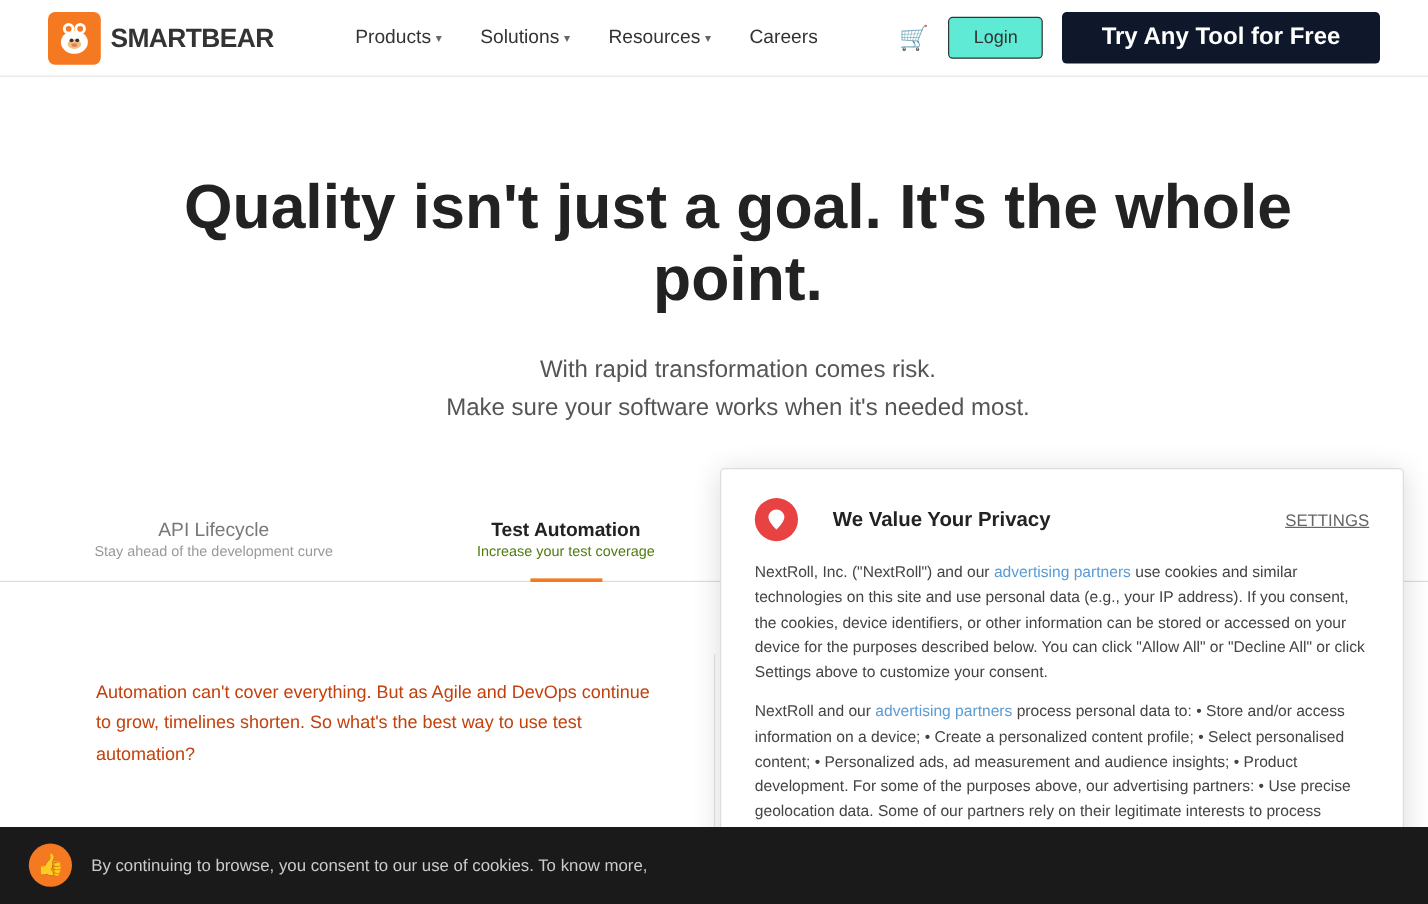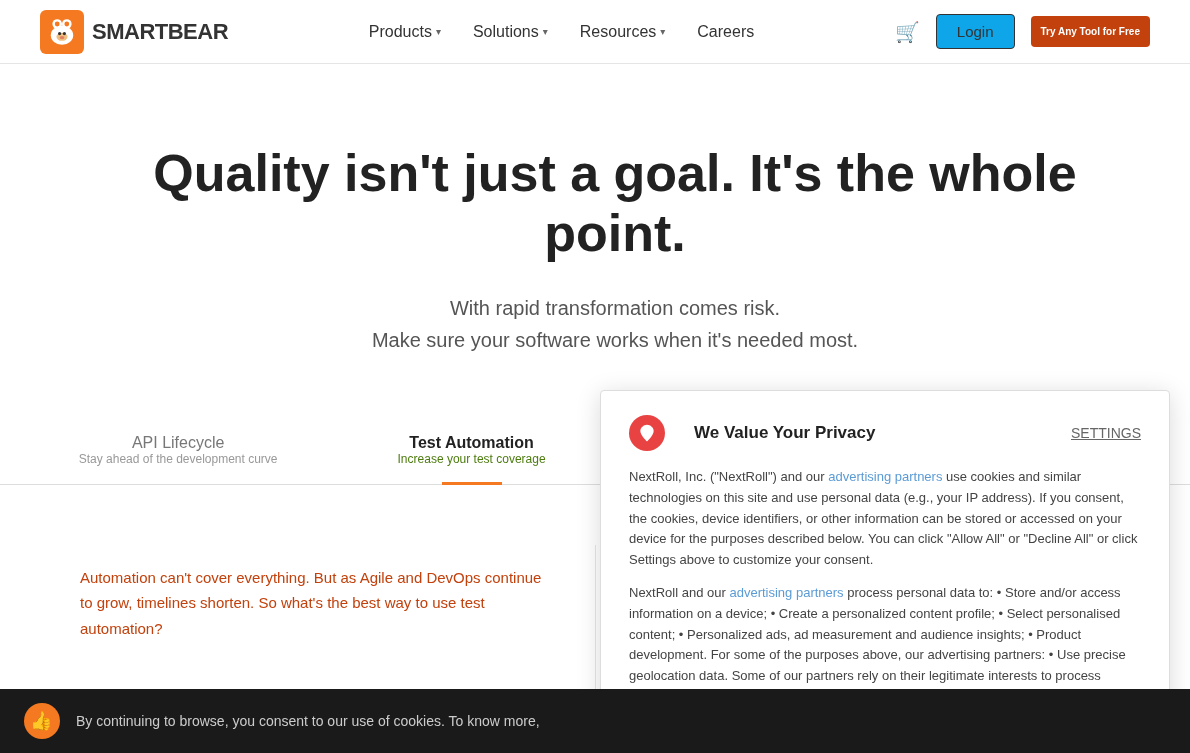--- a/index.html
+++ b/index.html
@@ -20,25 +20,25 @@
     .logo-text { font-size: 22px; font-weight: 700; color: #333; letter-spacing: -0.5px; }
     .nav-links { display: flex; align-items: center; gap: 32px; }
     .nav-link {
       font-size: 16px; color: #333; text-decoration: none; cursor: pointer;
       display: flex; align-items: center; gap: 4px;
     }
     .chevron { font-size: 10px; color: #666; }
     .nav-actions { display: flex; align-items: center; gap: 16px; }
     .btn-login {
       border: 1.5px solid #333; border-radius: 4px; padding: 8px 20px;
-      font-size: 15px; background: #0ea5e9; cursor: pointer; color: #333;
+      font-size: 15px; background: #5eead4; cursor: pointer; color: #333;
     }
     .btn-try {
-      background: #c2410c; color: #fff; border: none; border-radius: 4px;
-      padding: 10px 10px; font-size: 10px; font-weight: 600; cursor: pointer;
+      background: #0f172a; color: #fff; border: none; border-radius: 4px;
+      padding: 10px 33px; font-size: 20px; font-weight: 600; cursor: pointer;
     }
     .cart-icon { font-size: 20px; color: #333; cursor: pointer; }
 
     
     .hero {
       text-align: center; padding: 80px 40px 60px;
       background: #fff;
       margin-left: 40px;
     }
     .hero-title {

